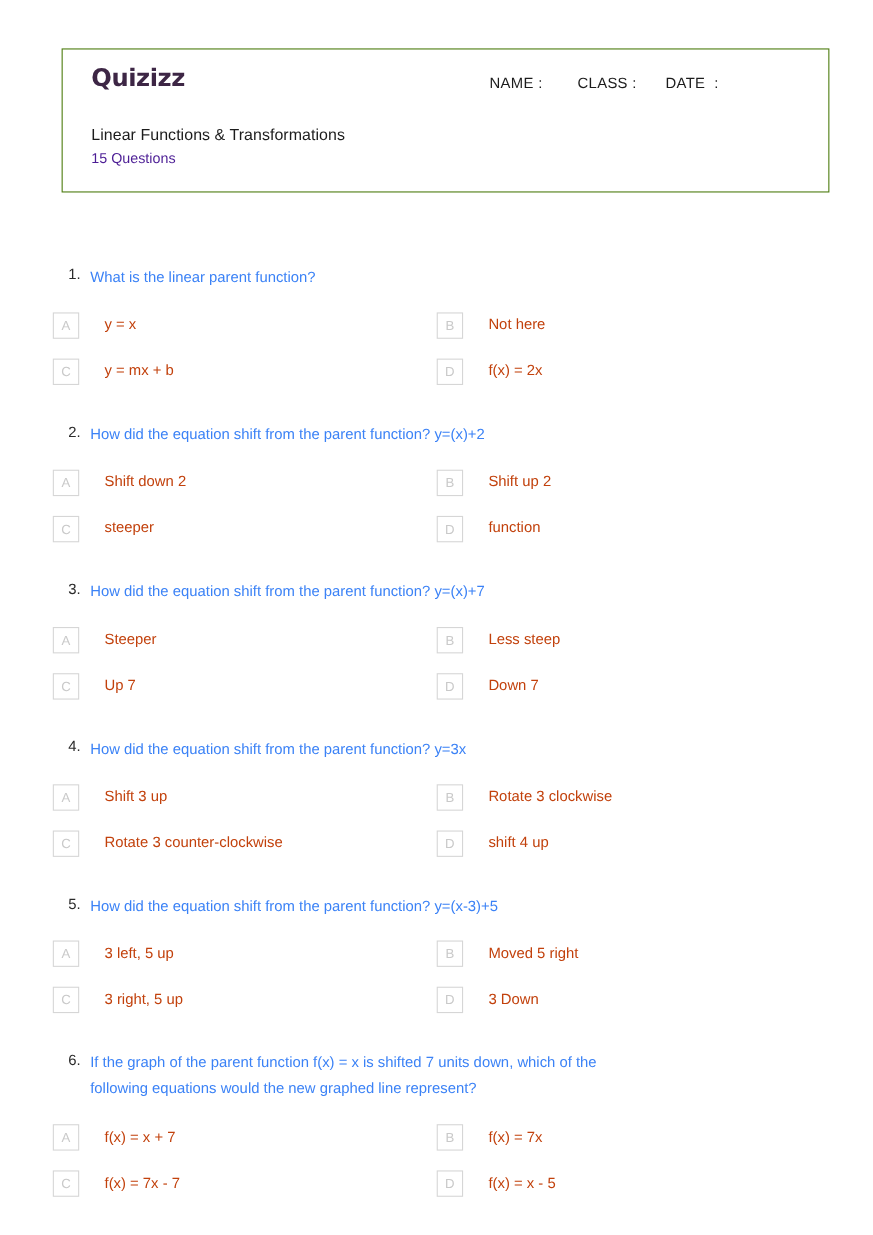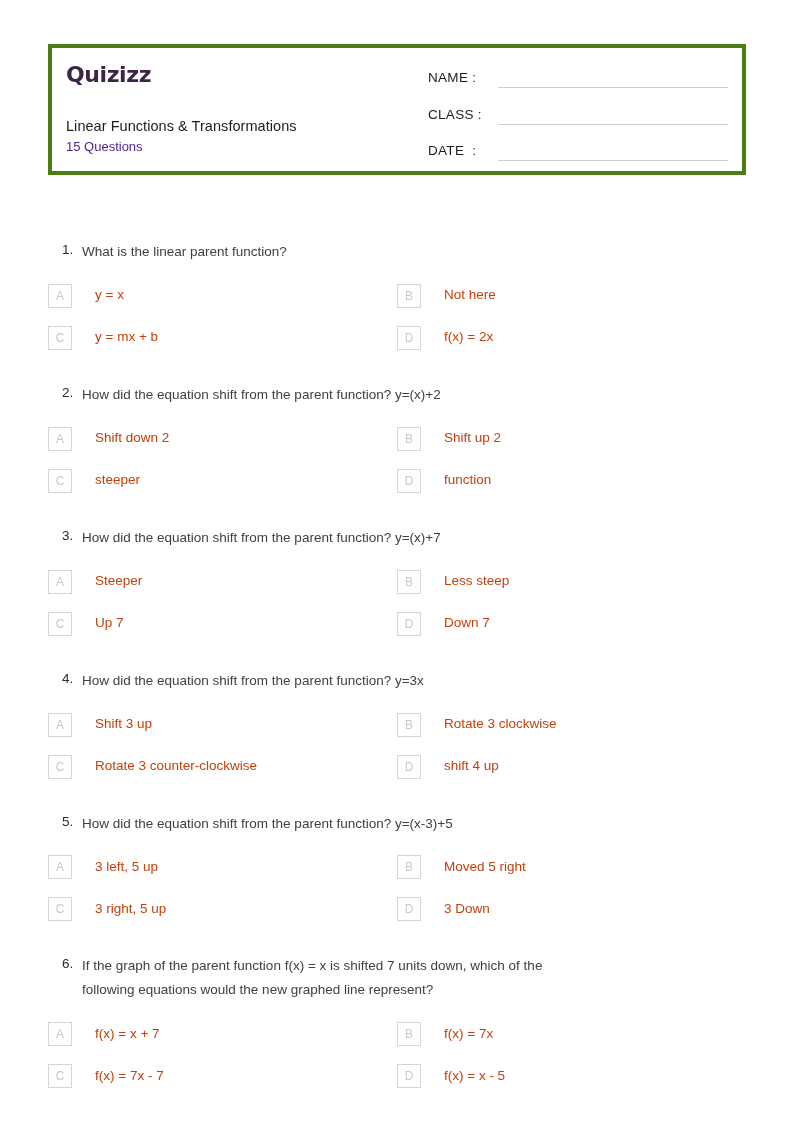--- a/index.html
+++ b/index.html
@@ -20,28 +20,29 @@
     position: absolute;
     left: 0; top: 0;
     width: 794px;
     height: 1123px;
     box-sizing: border-box;
   }
 
   
   .header-card {
     position: absolute;
-    left: 48px;
+    left: 56px;
     top: 44px;
     width: 698px;
     height: 131px;
-    border: 4px solid #4d7c0f;
+    border: 1px solid #4d7c0f;
     box-sizing: border-box;
     display: flex;
     background: #fff;
+    padding-left: 12px;
   }
 
   .header-left {
     width: 362px;
     box-sizing: border-box;
     padding: 16px 0 0 14px;
     position: relative;
     display: flex;
     flex-direction: column;
   }
@@ -74,21 +75,21 @@
     line-height: 1.35;
     margin: 3px 0 0 0;
     font-weight: 400;
   }
 
   .header-right {
     flex: 1;
     box-sizing: border-box;
     padding: 14px 14px 10px 14px;
     display: flex;
-    flex-direction: column;
+    flex-direction: row;
     justify-content: flex-start;
     gap: 10px;
   }
 
   .field-row {
     display: flex;
     align-items: flex-end;
     height: 27px;
   }
 
@@ -133,21 +134,21 @@
     font-size: 13.5px;
     color: #2b2b2b;
     line-height: 1.55;
     text-align: left;
     padding-left: 14px;
     box-sizing: border-box;
   }
 
   .q-text {
     font-size: 13.5px;
-    color: #404040;
+    color: #3b82f6;
     line-height: 1.77;
     max-width: 470px;
   }
 
   .options {
     display: grid;
     grid-template-columns: 349px 349px;
     grid-auto-rows: 42px;
     margin-top: 11px;
   }

